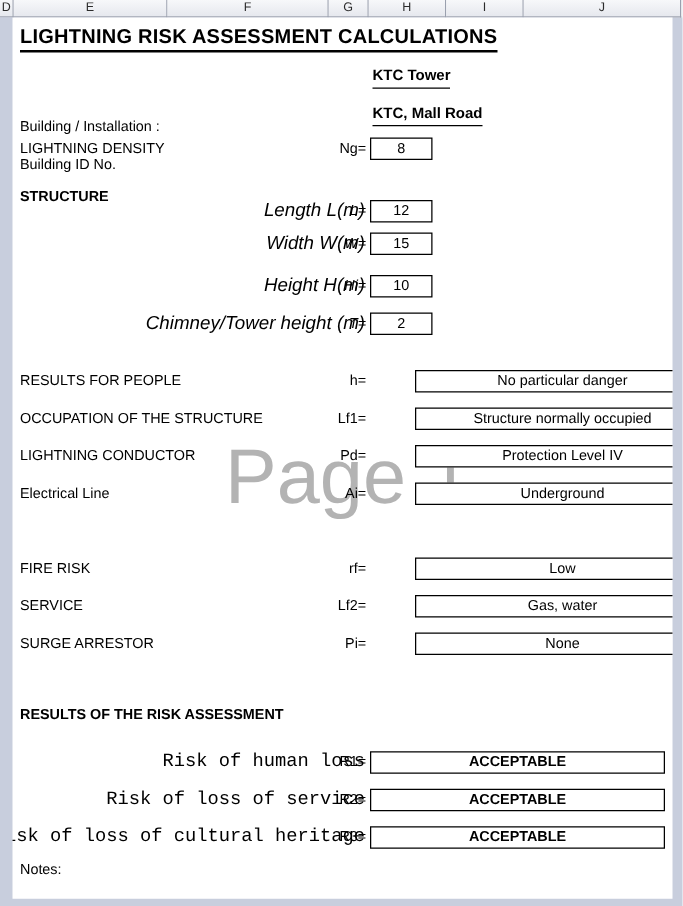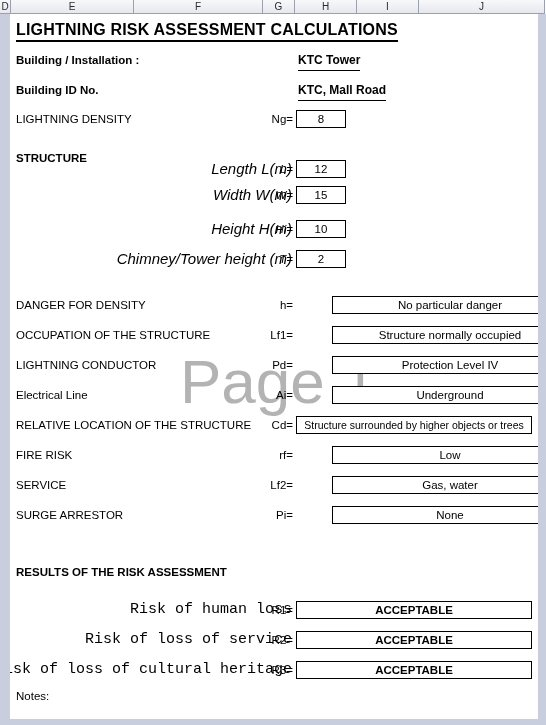--- a/index.html
+++ b/index.html
@@ -114,21 +114,21 @@
 
   .lbl-left {
     position: absolute;
     left: 6px;
     font-size: 11.5px;
     color: #000;
     line-height: 20px;
     white-space: nowrap;
   }
   .lbl-left.bold { font-weight: normal; }
-  .lbl-left.plain { font-weight: bold; }
+  .lbl-left.plain { font-weight: normal; margin-top: 42px; }
 
   .lbl-right {
     position: absolute;
     right: 246px;
     text-align: right;
     font-size: 15px;
     color: #000;
     line-height: 20px;
     white-space: nowrap;
     font-style: italic;
@@ -273,21 +273,21 @@
         <span class="box small" style="top:1px">10</span>
       </div>
 
       <div class="row" style="top:235px">
         <span class="lbl-right">Chimney/Tower height (m)</span>
         <span class="sym ital">T=</span>
         <span class="box small" style="top:1px">2</span>
       </div>
 
       <div class="row" style="top:281px">
-        <span class="lbl-left bold">DANGER FOR DENSITY</span>
+        <span class="lbl-left bold">RESULTS FOR PEOPLE</span>
         <span class="sym">h=</span>
         <span class="box wide" style="top:1px">No particular danger</span>
       </div>
 
       <div class="row" style="top:311px">
         <span class="lbl-left bold">OCCUPATION OF THE STRUCTURE</span>
         <span class="sym">Lf1=</span>
         <span class="box wide" style="top:1px">Structure normally occupied</span>
       </div>
 
@@ -296,25 +296,20 @@
         <span class="sym">Pd=</span>
         <span class="box wide" style="top:1px">Protection Level IV</span>
       </div>
 
       <div class="row" style="top:371px">
         <span class="lbl-left bold">Electrical Line</span>
         <span class="sym">Ai=</span>
         <span class="box wide" style="top:1px">Underground</span>
       </div>
 
-      <div class="row" style="top:401px">
-        <span class="lbl-left bold">RELATIVE LOCATION OF THE STRUCTURE</span>
-        <span class="sym">Cd=</span>
-        <span class="box wider" style="top:1px;font-size:10.5px">Structure surrounded by higher objects or trees</span>
-      </div>
 
       <div class="row" style="top:431px">
         <span class="lbl-left bold">FIRE RISK</span>
         <span class="sym">rf=</span>
         <span class="box wide" style="top:1px">Low</span>
       </div>
 
       <div class="row" style="top:461px">
         <span class="lbl-left bold">SERVICE</span>
         <span class="sym">Lf2=</span>

